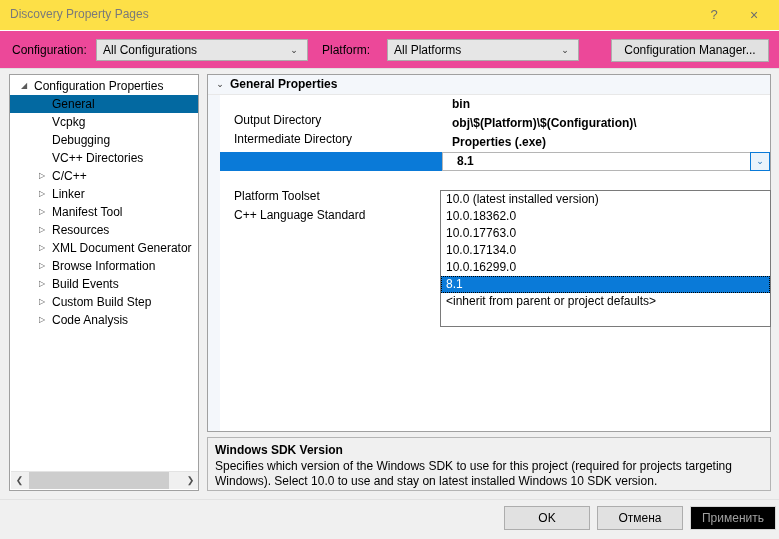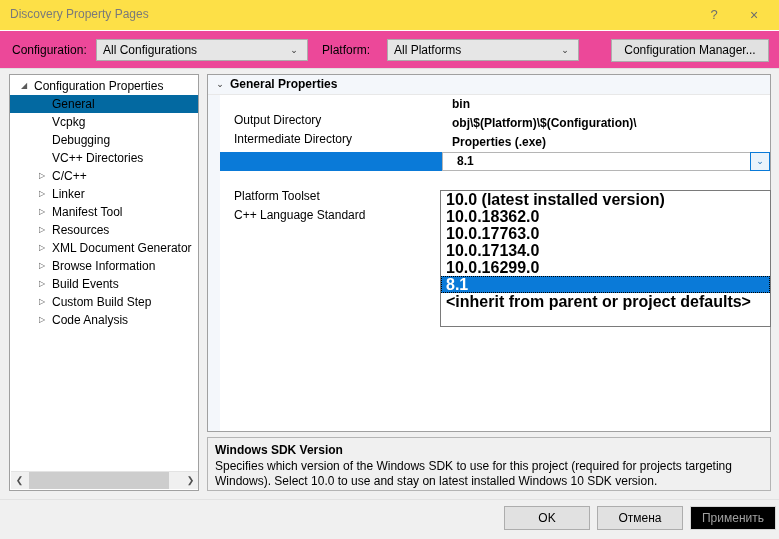--- a/index.html
+++ b/index.html
@@ -291,26 +291,25 @@
     border: 1px solid #7a7a7a;
     box-sizing: border-box;
     z-index: 50;
     padding-bottom: 16px;
   }
   .dd-item {
     position: relative;
     height: 17px;
     line-height: 17px;
     padding-left: 5px;
-    font-size: 16px;
+    font-size: 12px;
     color: #000;
     white-space: nowrap;
     cursor: default;
     user-select: none;
-    font-weight: bold;
   }
   .dd-item.selected {
     background: #0a7ad8;
     color: #ffffff;
     outline: 1px dotted #000;
     outline-offset: -1px;
   }
 
   
   .descpane {

